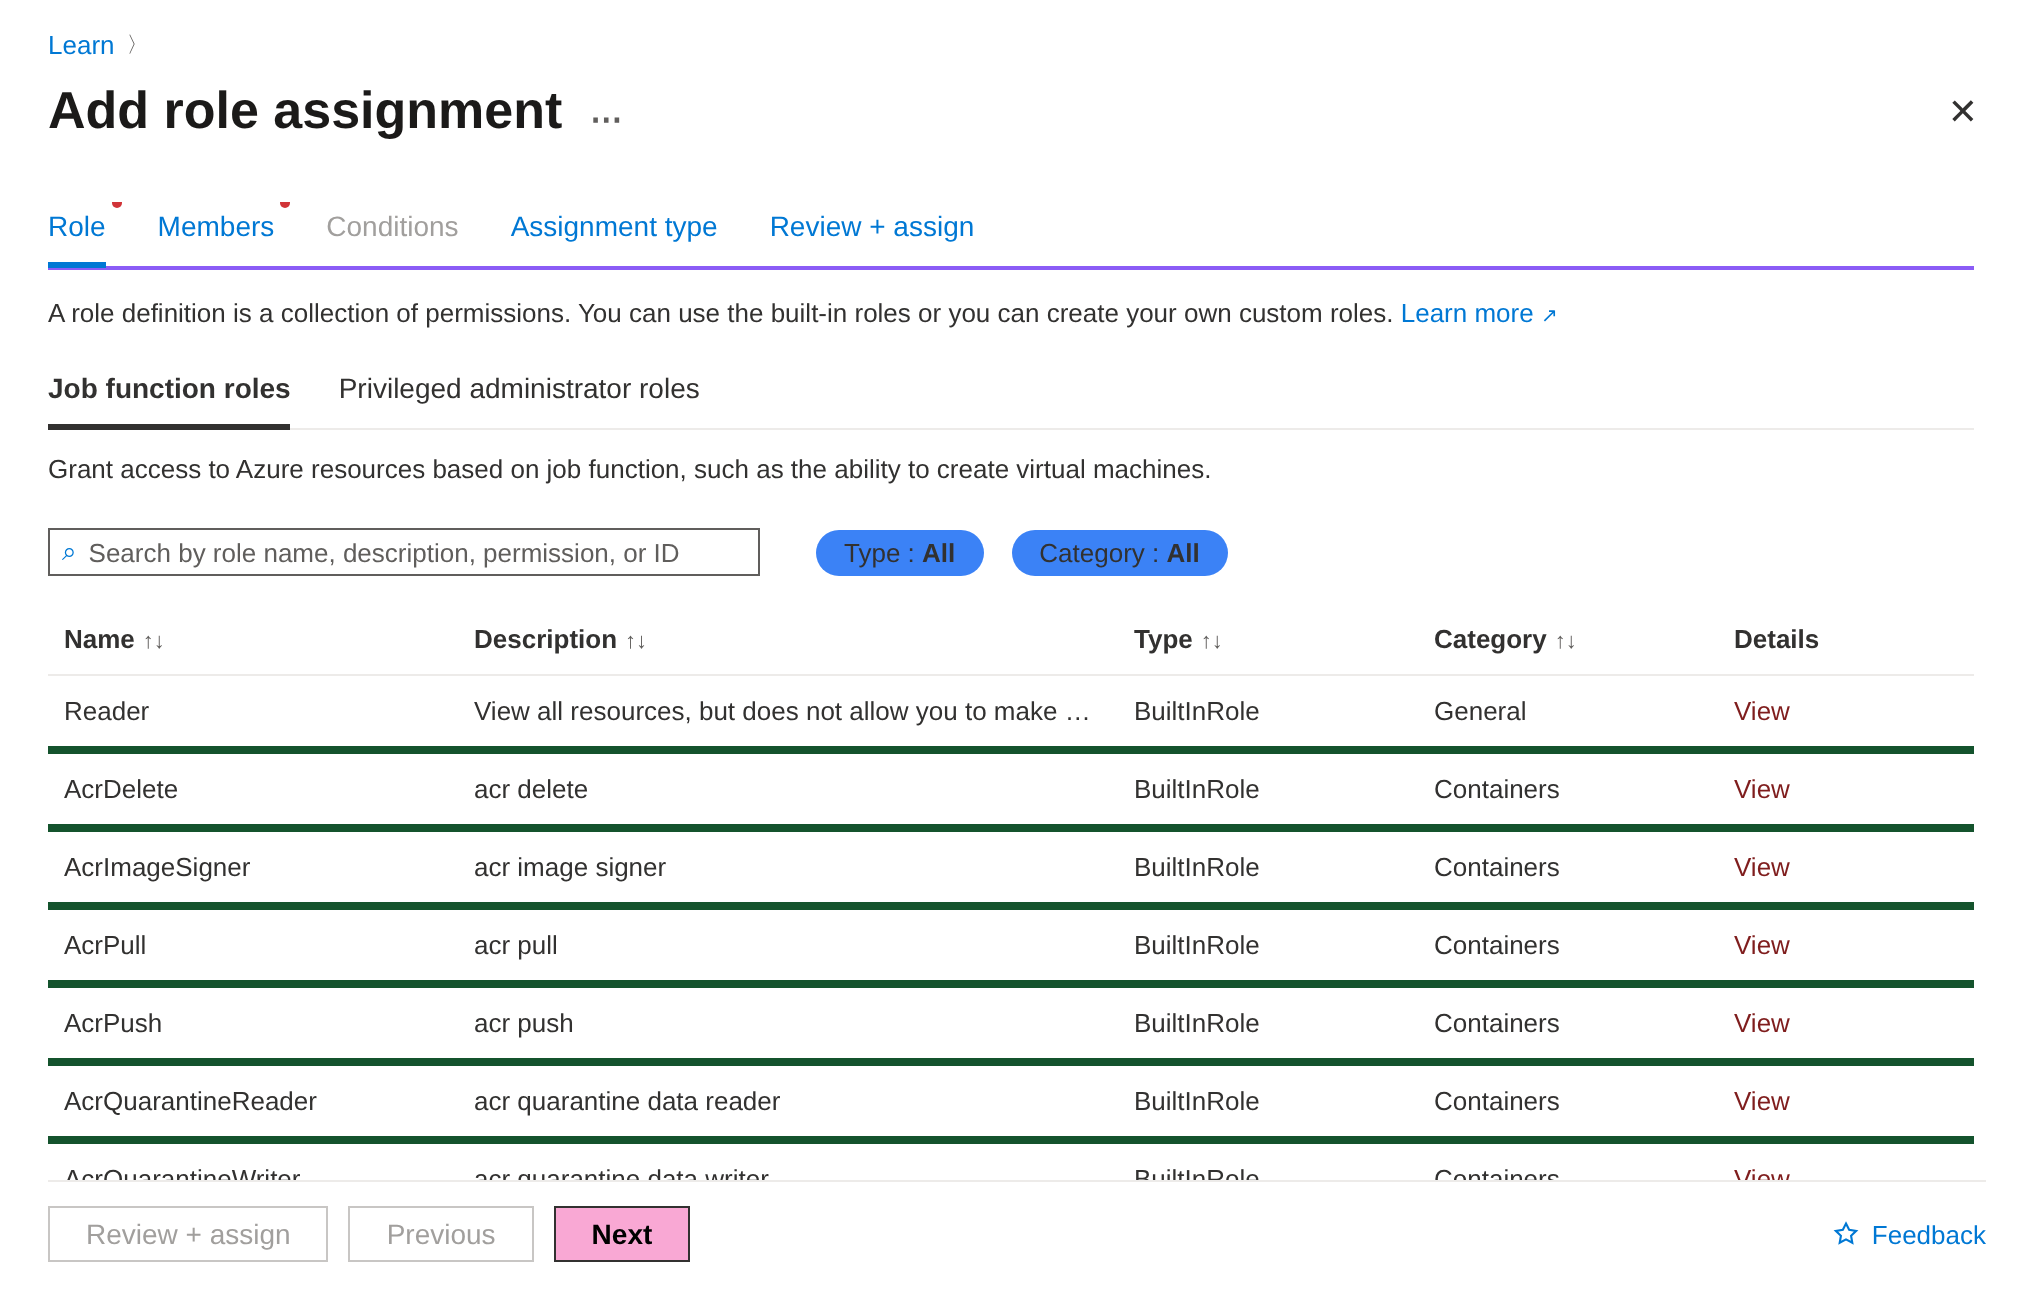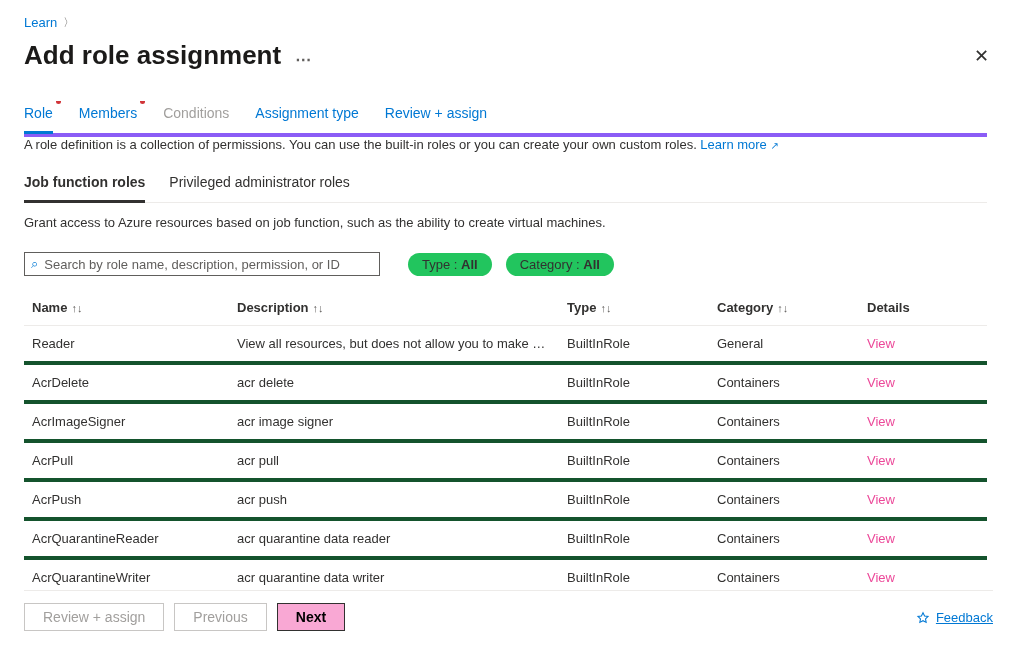--- a/index.html
+++ b/index.html
@@ -64,21 +64,22 @@
       margin-top: 30px;
       padding-right: 6px;
     }
     .content-scroll::-webkit-scrollbar { width: 14px; }
     .content-scroll::-webkit-scrollbar-thumb { background: #c8c6c4; border-radius: 0; }
     .content-scroll::-webkit-scrollbar-track { background: #f3f2f1; }
 
     .step-tabs {
       display: flex;
       gap: 26px;
-      border-bottom: 4px solid #8b5cf6;
+      border-bottom: 2px solid #8b5cf6;
+      margin-bottom: 14px;
     }
     .step-tab {
       color: #0078d4;
       font-size: 14px;
       padding: 4px 0 10px 0;
       cursor: pointer;
       position: relative;
     }
     .step-tab.selected {
       border-bottom: 3px solid #0078d4;
@@ -139,21 +140,21 @@
     .search-icon { color: #0078d4; font-size: 13px; }
     .search-wrap input {
       border: none; outline: none;
       font-size: 13px;
       width: 100%;
       color: #323130;
     }
     .search-wrap input::placeholder { color: #605e5c; }
     .pill-group { display: flex; gap: 14px; }
     .pill {
-      background: #22c55e;
+      background: #3b82f6;
       border-radius: 14px;
       padding: 4px 14px;
       font-size: 13px;
       cursor: pointer;
     }
     .pill b { font-weight: 600; }
     table {
       width: 100%;
       border-collapse: collapse;
       font-size: 13px;
@@ -171,21 +172,21 @@
       border-bottom: 4px solid #14532d;
       white-space: nowrap;
       overflow: hidden;
       text-overflow: ellipsis;
     }
     .col-name { width: 205px; }
     .col-desc { width: 330px; max-width: 330px;}
     .col-type { width: 150px; }
     .col-cat { width: 150px; }
     .col-det { width: auto; }
-    td a { color: #ec4899; text-decoration: none; }
+    td a { color: #7f1d1d; text-decoration: none; }
     .footer {
       border-top: 1px solid #edebe9;
       display: flex;
       align-items: center;
       justify-content: space-between;
       padding: 12px 0 14px 0;
     }
     .btn-group { display: flex; gap: 10px; }
     button.fbtn {
       height: 28px;
@@ -202,23 +203,22 @@
       background: #fff;
       cursor: default;
     }
     button.fbtn.primary {
       font-weight: 600;
       border: 1px solid #323130;
     }
     .feedback {
       color: #0078d4;
       font-size: 13px;
-      display: flex; align-items: flex-end; gap: 6px;
-      cursor: pointer;
-      text-decoration: underline;
+      display: flex; align-items: flex-start; gap: 6px;
+      cursor: pointer;
     }
     .feedback svg { width: 14px; height: 14px; }
   </style>
 </head>
 <body>
 
 <div class="page">
   <div class="breadcrumb">
     <a href="#" style="color:#0078d4;text-decoration:none;">Learn</a>
     <span class="chev">〉</span>

